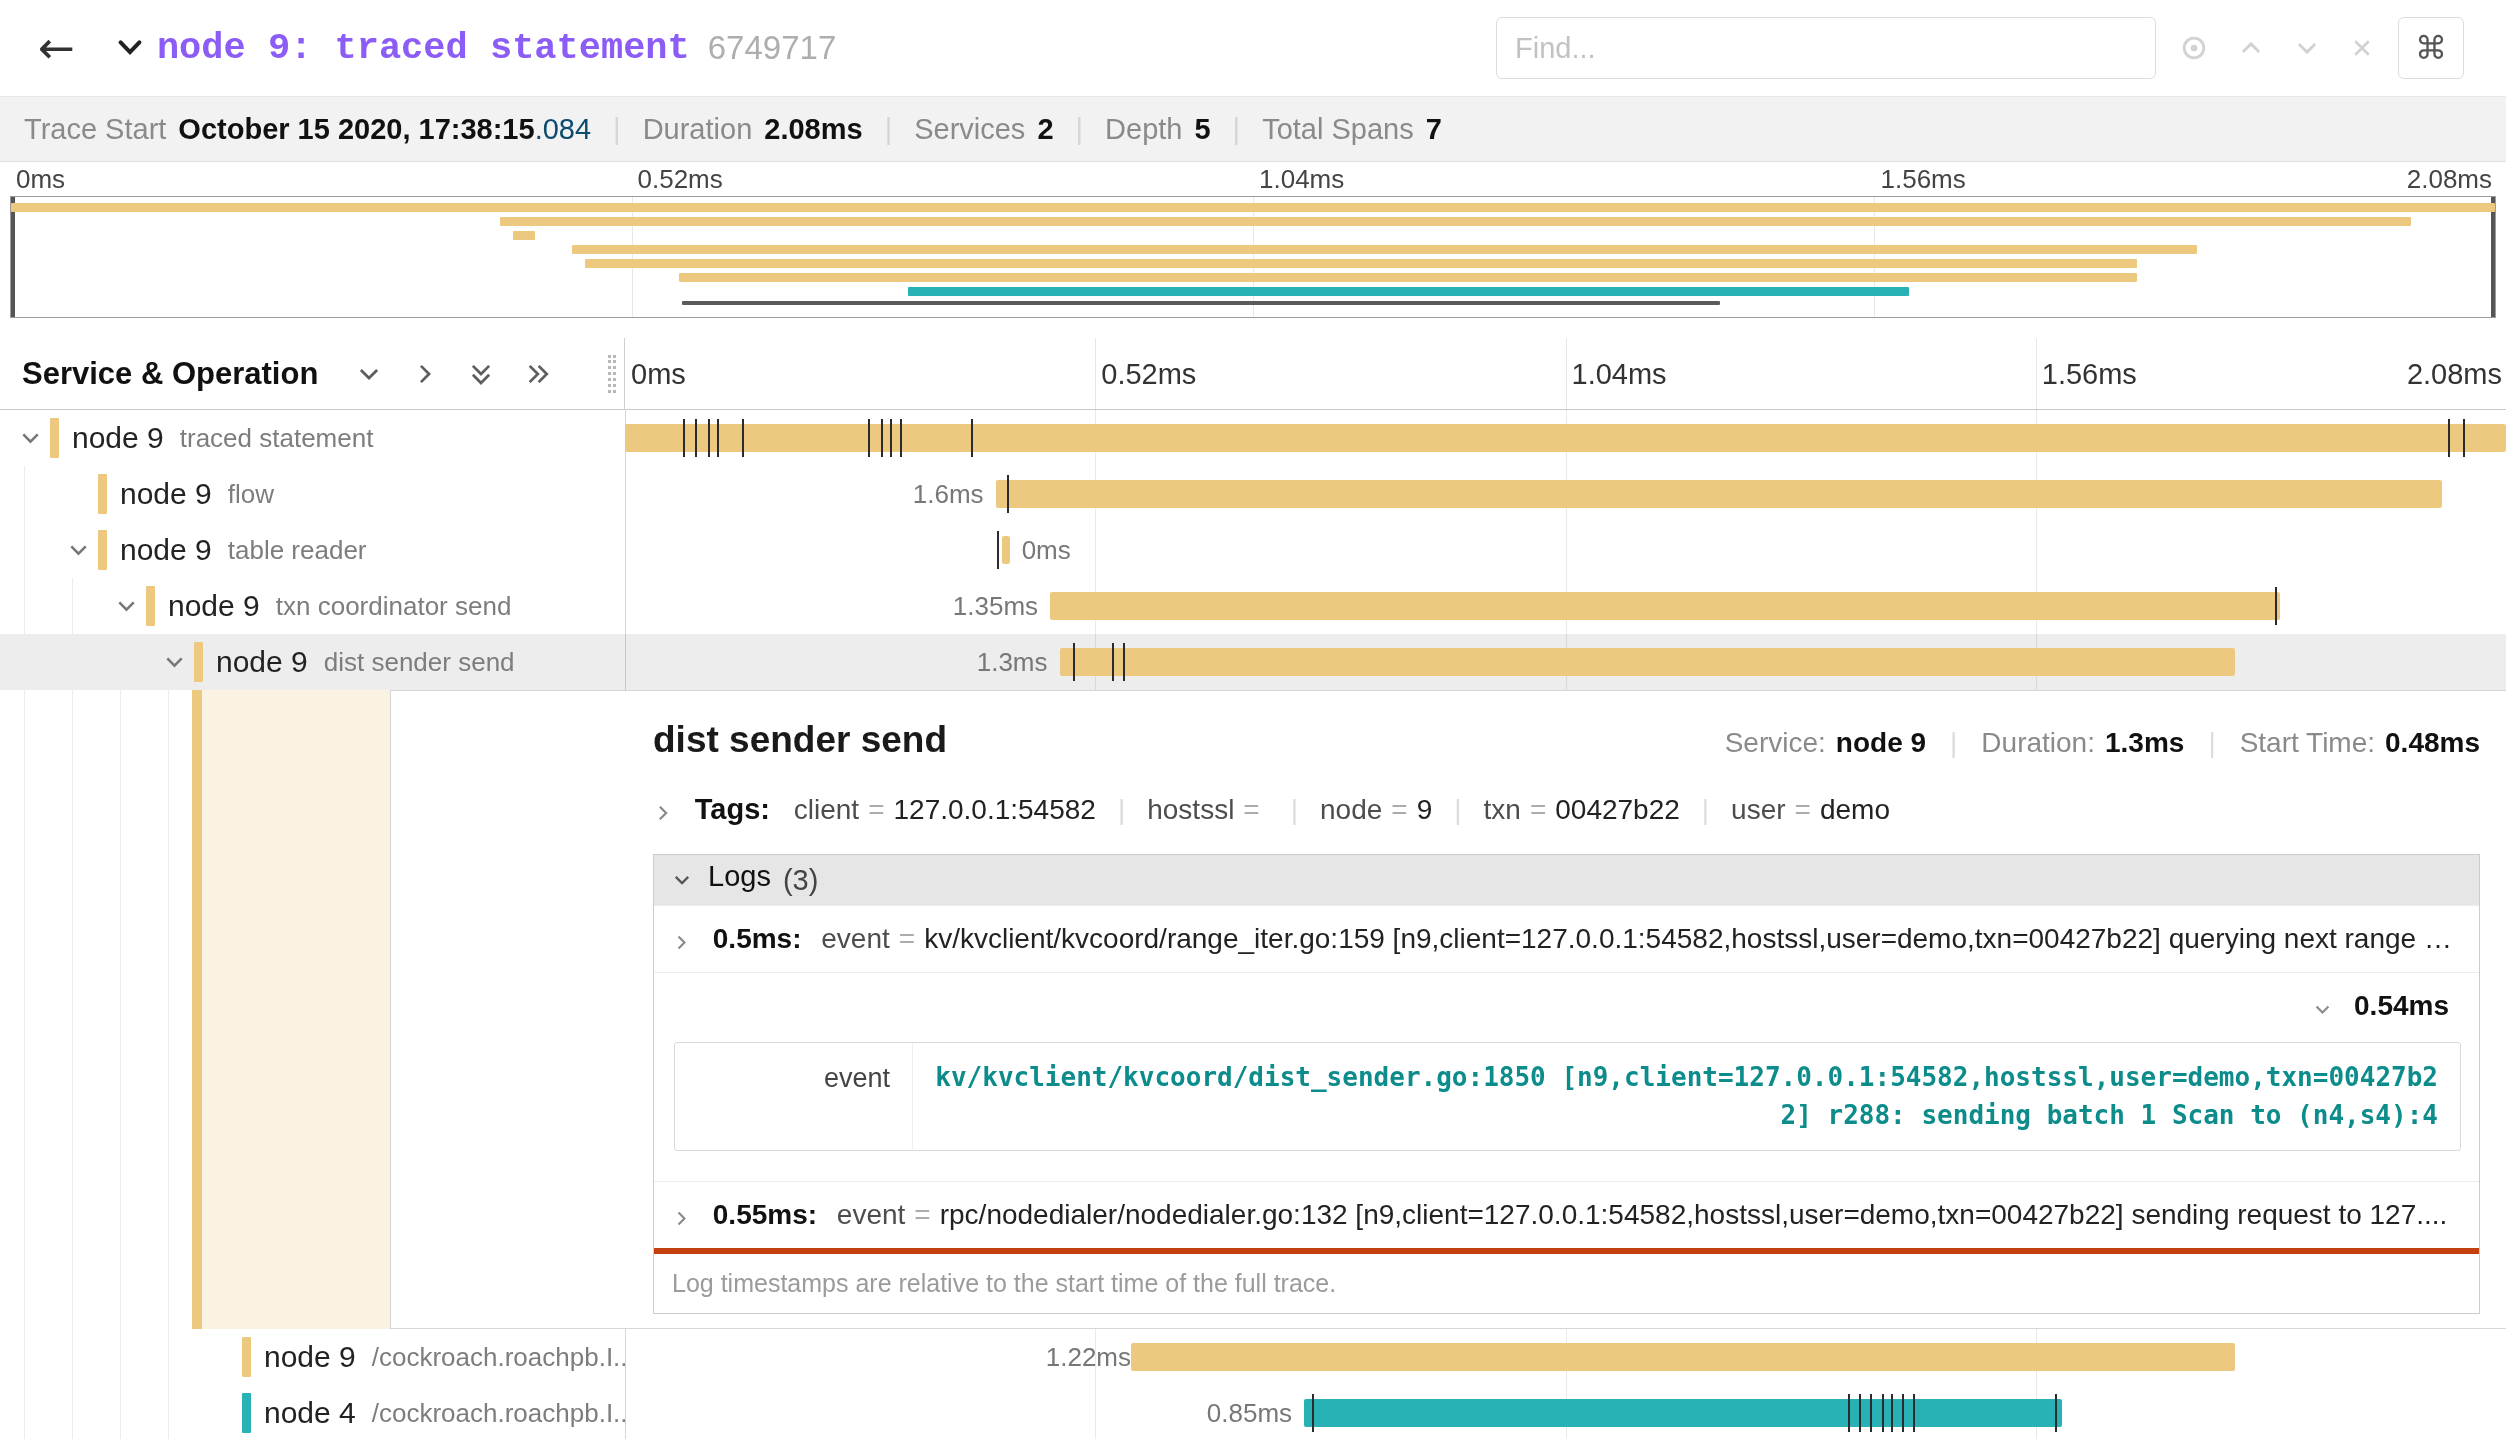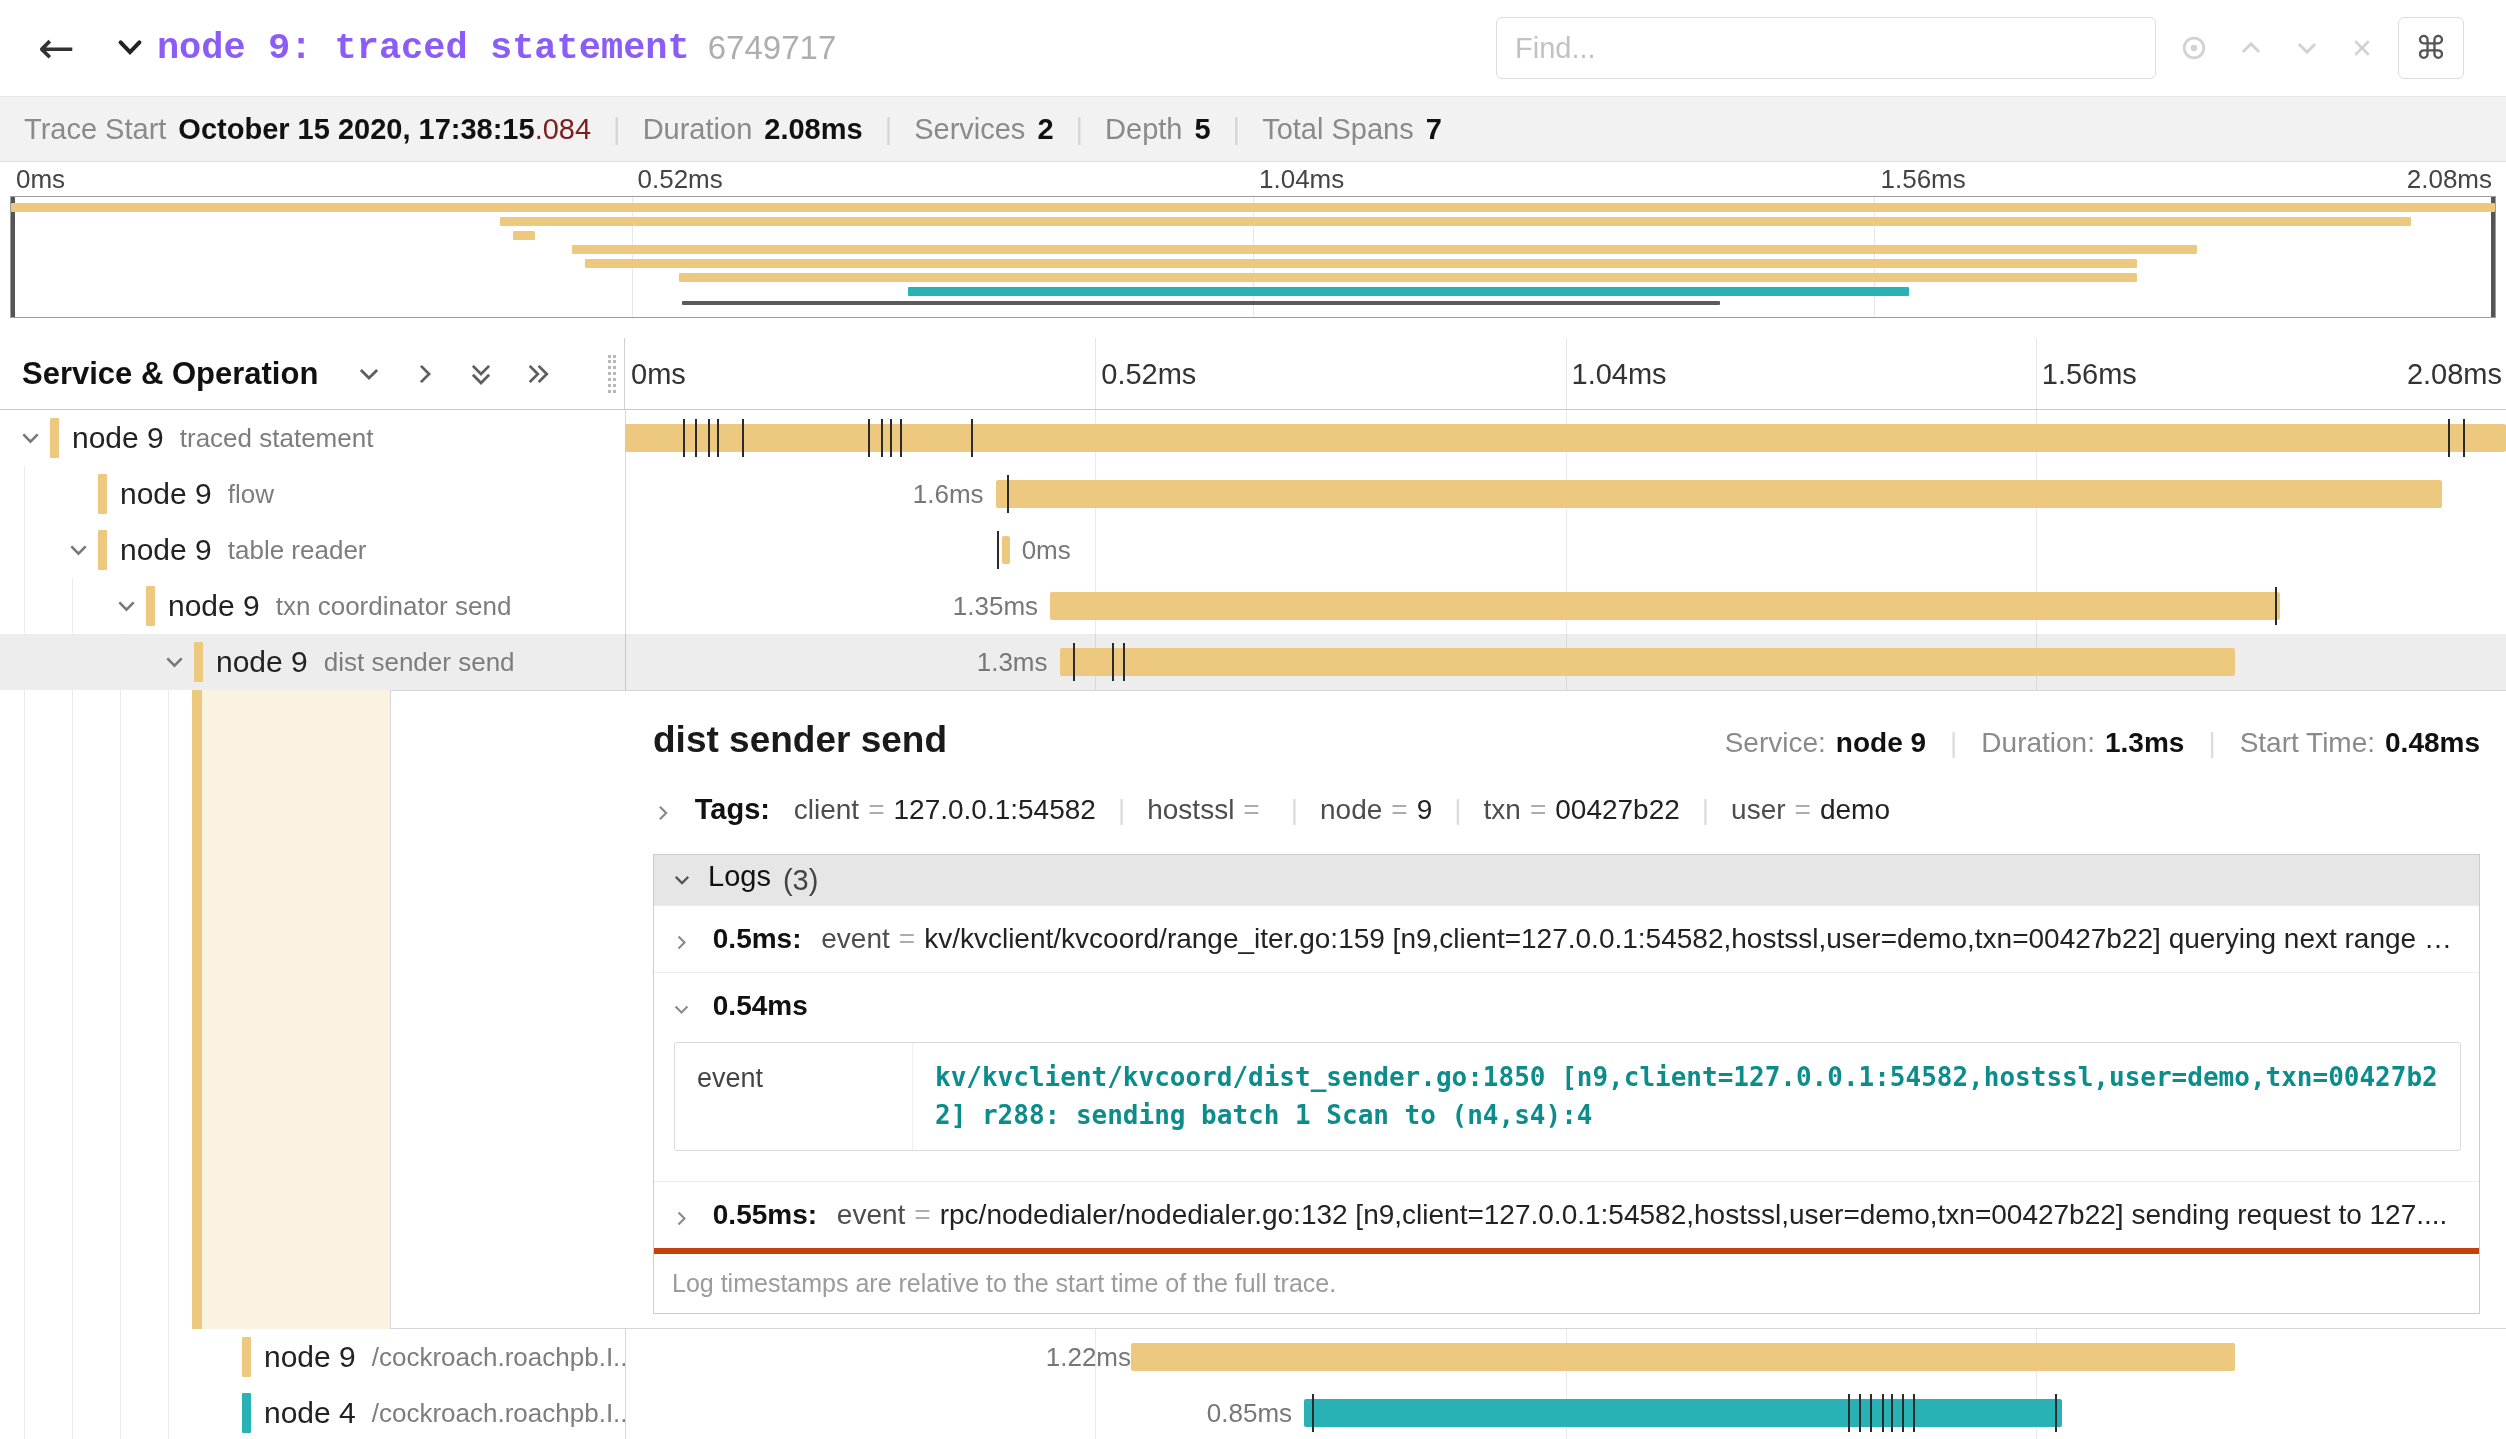--- a/index.html
+++ b/index.html
@@ -23,21 +23,21 @@
   .kbd-btn { width:66px; height:62px; border:1px solid #dcdcdc; border-radius:6px; background:#fff;
              font-size:32px; color:#555; margin:0 20px 0 10px; cursor:pointer; }
   .tt-btn { height:62px; border:1px solid #dcdcdc; border-radius:6px; background:#fff; font-size:29px;
             color:#333; padding:0 24px; display:flex; align-items:center; gap:18px; cursor:pointer; font-family:inherit; }
 
   
   .summary { height:66px; background:#f2f2f2; border-top:1px solid #e7e7e7; border-bottom:1px solid #e0e0e0;
              display:flex; align-items:center; padding:0 24px; font-size:29px; white-space:nowrap; }
   .sum-label { color:#8a8a8a; margin-right:12px; }
   .sum-val { font-weight:700; color:#111; }
-  .sum-suffix { color:#7f1d1d; font-weight:400;margin-top:6px; }
+  .sum-suffix { color:#0c4a6e; font-weight:400;margin-top:6px; }
   .sum-sep { color:#d6d6d6; margin:0 22px; }
 
   
   .mini-labels { position:relative; height:34px; margin:0 10px; font-size:26px; color:#444; }
   .tick-label { position:absolute; padding-left:6px; white-space:nowrap; }
   .mini-labels .tick-label { top:2px; }
   .t0 { left:0; } .t25 { left:25%; } .t50 { left:50%; } .t75 { left:75%; }
   .t100 { right:4px; padding-left:0; }
   .minimap { position:relative; height:122px; margin:0 10px; border:1px solid #9c9c9c; background:#fff; }
   .mm-grid { position:absolute; top:0; bottom:0; width:1px; background:#e8e8e8; }
@@ -95,21 +95,21 @@
 
   .logs-box { margin-top:28px; border:1px solid #cccccc; background:#fff; }
   .logs-head { background:#e6e6e6; height:50px; display:flex; align-items:center; padding:0 18px; font-size:29px; cursor:pointer; }
   .logs-head .chev { color:#555; }
   .logs-title { font-weight:400; margin:0 12px 8px 16px; color:#111; }
   .logs-count { color:#444; }
   .log-row { padding:17px 18px; font-size:28px; white-space:nowrap; overflow:hidden; border-top:1px solid #ececec; cursor:pointer; }
   .log-row:first-of-type { border-top:none; }
   .log-time { font-weight:700; margin:0 12px 0 14px; color:#111; }
   .lk { color:#4d4d4d; } .leq { color:#ababab; margin:0 9px; } .lv { color:#222; }
-  .log-expanded { padding:17px 18px 26px; border-top:1px solid #ececec; }
+  .log-expanded { padding:17px 18px 26px; border-top:1px solid #ececec;text-align:right; }
   .le-head { font-size:28px; cursor:pointer; }
   .le-table { margin:20px 0 4px 2px; border:1px solid #d9d9d9; display:flex; border-radius:3px; }
   .le-key { width:238px; flex-shrink:0; padding:20px 22px; font-size:27px; color:#444; border-right:1px solid #efefef; }
   .le-val { flex:1; padding:16px 22px; font-family:"DejaVu Sans Mono",monospace; font-size:26px; font-weight:700;
             line-height:1.45; word-break:break-all; }
   .logs-foot { padding:15px 18px; font-size:25px; color:#9b9b9b; border-top:6px solid #c2410c; }
 </style>
 </head>
 <body>
 

